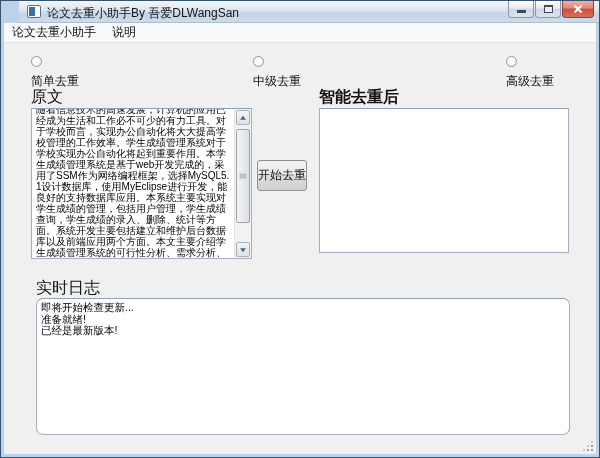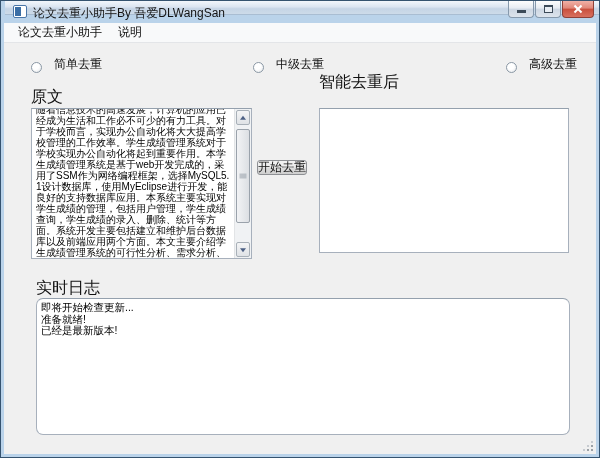--- a/index.html
+++ b/index.html
@@ -1,43 +1,43 @@
 <!DOCTYPE html>
 <html><head>
 <meta charset="utf-8">
 <style>
   html,body{margin:0;padding:0;background:#555;}
   *{box-sizing:border-box;font-family:"Liberation Sans","DejaVu Sans",sans-serif;}
   .win{position:relative;width:600px;height:458px;background:#bad3ea;border:1px solid #35536f;overflow:hidden;}
   
-  .titlebar{position:absolute;top:0;left:4px;right:0;height:14px;
+  .titlebar{position:absolute;top:0;left:18px;right:0;height:22px;
     background:linear-gradient(#f2f6fb,#dbe5f1 45%,#c5d4e5 60%,#cddbe9);
     border-bottom:1px solid #a9bdd2;}
   .app-icon{position:absolute;left:8px;top:4px;width:14px;height:13px;background:#fff;
     border:1px solid #4a76a8;border-radius:2px;}
   .app-icon::after{content:"";position:absolute;left:1px;top:1px;width:6px;height:9px;background:#3b6ea5;}
   .window-title{position:absolute;left:28px;top:4px;font-size:12px;color:#151515;white-space:nowrap;}
   .win-buttons{position:absolute;top:0;right:5px;display:flex;gap:1px;}
   .wbtn{width:26px;height:17px;border:1px solid #8699ac;border-top:none;border-radius:0 0 4px 4px;
     background:linear-gradient(#fdfdfd,#e6ebf2 45%,#ccd6e2 50%,#dde4ec);position:relative;cursor:default;}
   .wbtn.close{width:32px;border-color:#8e4038;
     background:linear-gradient(#f0b0a6,#e08779 45%,#c94f3d 50%,#d8705f);}
   .glyph-min{position:absolute;left:8px;bottom:4px;width:9px;height:3px;background:#3c4a58;}
   .glyph-max{position:absolute;left:8px;top:4px;width:9px;height:8px;border:1px solid #3c4a58;border-top-width:2px;background:#e8edf3;}
   .glyph-close{position:absolute;left:50%;top:50%;width:10px;height:10px;transform:translate(-50%,-50%);}
   .glyph-close::before,.glyph-close::after{content:"";position:absolute;left:4px;top:0;width:2px;height:10px;background:#fff;}
   .glyph-close::before{transform:rotate(45deg);}
   .glyph-close::after{transform:rotate(-45deg);}
   
   .client{position:absolute;left:3px;right:3px;top:22px;bottom:3px;background:#f0f0f0;}
   .menubar{position:absolute;top:0;left:0;right:0;height:20px;background:#f8f9fa;
-    border-bottom:1px solid #e3e5e8;display:flex;align-items:center;padding-left:6px;}
+    border-bottom:1px solid #e3e5e8;display:flex;align-items:center;}
   .menu-item{font-size:12px;color:#111;padding:2px 8px;cursor:default;}
   
-  .radio{position:absolute;display:flex;align-items:flex-end;gap:12px;cursor:default;}
+  .radio{position:absolute;display:flex;align-items:flex-start;gap:6px;cursor:default;flex-direction:column;}
   .radio-circle{width:11px;height:11px;border-radius:50%;border:1px solid #8b98a5;
     background:radial-gradient(circle at 40% 35%,#ffffff 40%,#dfe3e7);}
   .radio-label{font-size:12px;color:#111;white-space:nowrap;}
   
   .grp-label{position:absolute;font-size:16px;color:#111;white-space:nowrap;}
   
   .textbox{position:absolute;background:#fff;border:1px solid #a7b0bc;border-top-color:#94a0ad;}
   .ta-viewport{position:absolute;left:0;top:0;right:17px;bottom:0;overflow:hidden;padding:0 2px 0 4px;}
   .ta-content{font-size:10px;line-height:11px;color:#000;white-space:pre-wrap;word-break:break-all;margin-top:-5px;}
   
@@ -47,21 +47,21 @@
   .sb-btn.up{top:1px;}
   .sb-btn.down{bottom:1px;}
   .arr{position:absolute;left:50%;top:50%;width:0;height:0;border-left:3px solid transparent;border-right:3px solid transparent;}
   .arr.up{border-bottom:4px solid #4d6185;transform:translate(-50%,-55%);}
   .arr.down{border-top:4px solid #4d6185;transform:translate(-50%,-45%);}
   .sb-thumb{position:absolute;left:1px;right:1px;top:20px;height:94px;border:1px solid #9aa2ab;border-radius:2px;
     background:linear-gradient(90deg,#f2f3f5,#dcdfe3);}
   .sb-thumb::after{content:"";position:absolute;left:50%;top:50%;width:7px;height:5px;transform:translate(-50%,-50%);
     background:linear-gradient(#8f98a2 1px,transparent 1px);background-size:7px 2px;}
   
-  .start-btn{position:absolute;left:253px;top:137px;width:50px;height:15px;
+  .start-btn{position:absolute;left:253px;top:137px;width:50px;height:31px;
     border:1px solid #8e9094;border-radius:3px;font-size:12px;color:#111;
     background:linear-gradient(#f2f2f2,#ebebeb 48%,#dddddd 52%,#cfcfcf);
     display:flex;align-items:center;justify-content:center;cursor:default;white-space:nowrap;}
   
   .log-line{font-size:10.5px;line-height:11.5px;color:#000;white-space:pre;}
   .log-box{padding:3px 4px;}
   
   .grip{position:absolute;right:2px;bottom:2px;width:12px;height:12px;}
   .grip::after{content:"";position:absolute;right:1px;bottom:1px;width:2px;height:2px;background:#9aa0a6;
     box-shadow:-4px 0 #9aa0a6,-8px 0 #c7cbd0,0 -4px #9aa0a6,0 -8px #c7cbd0,-4px -4px #c7cbd0;}
@@ -118,21 +118,21 @@
           </div>
         <div class="sb-thumb"></div>
         <div class="sb-btn down">
             <span class="arr down"></span>
           </div>
       </div>
     </div>
 
     <div class="start-btn">开始去重</div>
 
-    <span class="grp-label" style="left:315px;top:49px;">智能去重后</span>
+    <span class="grp-label" style="left:315px;top:64px;font-weight:bold;">智能去重后</span>
     <div class="textbox" style="left:315px;top:85px;width:250px;height:145px;">
       <div class="ta-viewport" style="right:0;">
         <div class="ta-content" style="margin-top:0;"></div>
       </div>
     </div>
 
     <span class="grp-label" style="left:32px;top:255px;font-family:Liberation Mono, monospace;">实时日志</span>
     <div class="textbox log-box" style="left:32px;top:275px;width:534px;height:137px;border-radius:7px;">
       <div class="log-line">即将开始检查更新...</div>
       <div class="log-line">准备就绪!</div>

